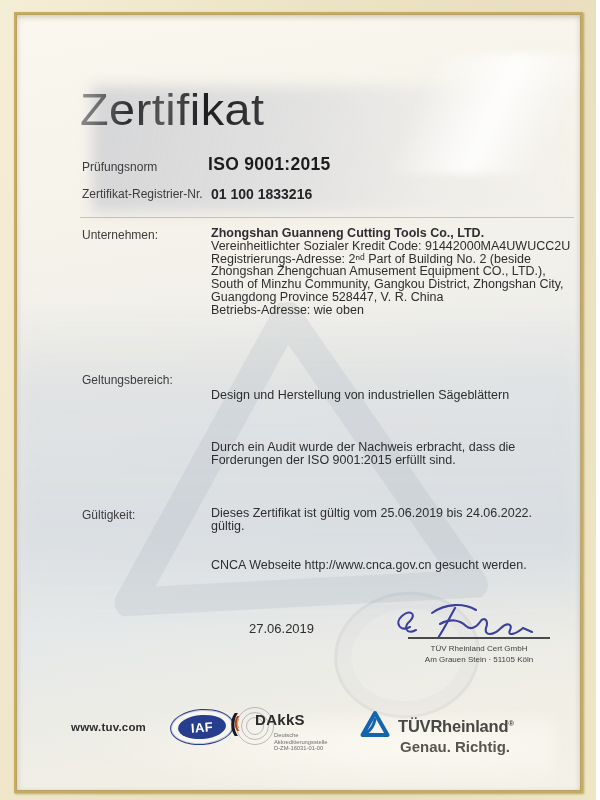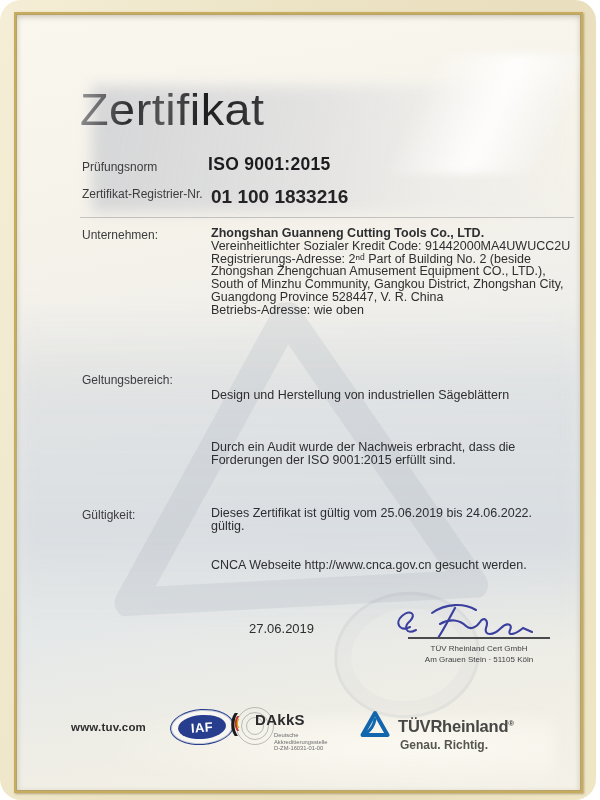--- a/index.html
+++ b/index.html
@@ -1,18 +1,18 @@
 <!DOCTYPE html>
 <html><head>
 <meta charset="utf-8">
 <style>
   html,body{margin:0;padding:0;width:600px;height:800px;overflow:hidden;}
   body{font-family:"Liberation Sans","DejaVu Sans",sans-serif;}
   .photo{position:relative;width:596px;height:800px;
-    background:linear-gradient(105deg,#f5eed6 0%,#ece3c4 40%,#e9dfbe 70%,#efe6c6 100%);border-radius:21px;}
+    background:linear-gradient(105deg,#f5eed6 0%,#ece3c4 40%,#e9dfbe 70%,#efe6c6 100%);}
   
   .mat{position:absolute;left:14px;top:12px;width:565px;height:777px;
     border:2px solid #c8ac5e;
     box-shadow:inset 0 0 0 1px #b7a269, inset 0 2px 6px rgba(90,80,40,.35), 1px 1px 2px rgba(120,100,50,.5);
     background:linear-gradient(170deg,#faf7ef 0%,#f5f2ea 28%,#ecedeb 52%,#e6e9e9 72%,#f0eee5 88%,#f4f1e8 100%);
     overflow:hidden;}
   
   .shade{position:absolute;pointer-events:none;}
   .shade.hdr{left:76px;top:72px;width:468px;height:126px;
     background:linear-gradient(100deg,rgba(205,206,210,.80) 0%,rgba(214,215,219,.62) 45%,rgba(228,229,232,.35) 75%,rgba(240,240,242,.05) 100%);
@@ -30,21 +30,21 @@
   .wm-tri{position:absolute;left:88px;top:288px;width:380px;height:305px;opacity:.55;transform:rotate(-3deg);}
   .wm-seal{position:absolute;left:318px;top:578px;width:140px;height:120px;border-radius:50%;
     border:3px solid rgba(140,150,165,.14);box-shadow:inset 0 0 0 14px rgba(150,158,170,.05);transform:rotate(-8deg);}
   
   .abs{position:absolute;}
   .title{left:64px;top:70px;font-size:45px;font-weight:400;letter-spacing:.5px;
     background:linear-gradient(100deg,#9a9a9c 0%,#2c2c2e 28%,#59595c 46%,#1d1d1f 66%,#3c3c3e 100%);
     -webkit-background-clip:text;background-clip:text;color:transparent;transform:scaleX(1.04);transform-origin:left;}
   .lbl{font-size:12px;color:#3c3c3e;}
   .val-big{font-size:17.5px;font-weight:bold;color:#1c1c1e;letter-spacing:.3px;}
-  .val-reg{font-size:19px;font-weight:bold;color:#242426;}
+  .val-reg{font-size:14px;font-weight:bold;color:#242426;}
   .body-txt{font-size:12.5px;line-height:12.8px;color:#2e2e30;}
   .body-txt div{white-space:nowrap;}
   .bold{font-weight:bold;}
   .divider{left:64px;top:203px;width:494px;height:1px;background:rgba(110,110,115,.35);}
   .date{left:196px;top:607px;font-size:13px;color:#2e2e30;margin-left:37px;}
   .sig-line{left:392px;top:623px;width:142px;height:1.5px;background:#4a4a4c;}
   .issuer{left:378px;top:630px;width:170px;text-align:center;font-size:8px;line-height:10.5px;color:#3f3f41;}
   
   .website{left:55px;top:707px;font-size:11.5px;font-weight:bold;color:#2e2e30;letter-spacing:.2px;}
   .iaf{left:154px;top:695px;width:62px;height:34px;border:1.5px solid #273e8f;border-radius:50%;
@@ -60,21 +60,21 @@
   .dakks-marks{position:absolute;left:0px;top:2px;display:flex;align-items:center;}
   .mk1{font-size:24px;font-weight:bold;color:#1a1a1a;line-height:30px;}
   .mk2{font-size:16px;font-weight:bold;color:#c03a2b;line-height:30px;margin-left:-4px;}
   .mk3{font-size:9px;font-weight:bold;color:#d9a400;line-height:30px;margin-left:-3px;}
   .dakks-label{position:absolute;left:25px;top:5px;font-size:15px;font-weight:bold;color:#2c2c2e;letter-spacing:.3px;}
   .dakks-sub{position:absolute;left:44px;top:26px;font-size:5.8px;line-height:6.6px;color:#6d6d6f;}
   .tuv-logo{left:344px;top:696px;width:30px;height:28px;}
   .tuv-text{left:382px;top:703px;}
   .tuv-brand{font-size:16.5px;font-weight:bold;color:#474745;letter-spacing:-.2px;}
   .tuv-reg{font-size:8px;vertical-align:super;color:#474745;font-weight:bold;}
-  .tuv-tagline{left:384px;top:724px;font-size:12px;font-weight:bold;color:#56564f;text-align:right;}
+  .tuv-tagline{left:384px;top:724px;font-size:15px;font-weight:bold;color:#56564f;text-align:right;}
   .sig-svg{left:372px;top:585px;}
 </style>
 </head>
 <body>
 
 <div class="photo">
   <div class="mat">
 
     <div class="shade hdr"></div>
     <div class="shade mid"></div>

